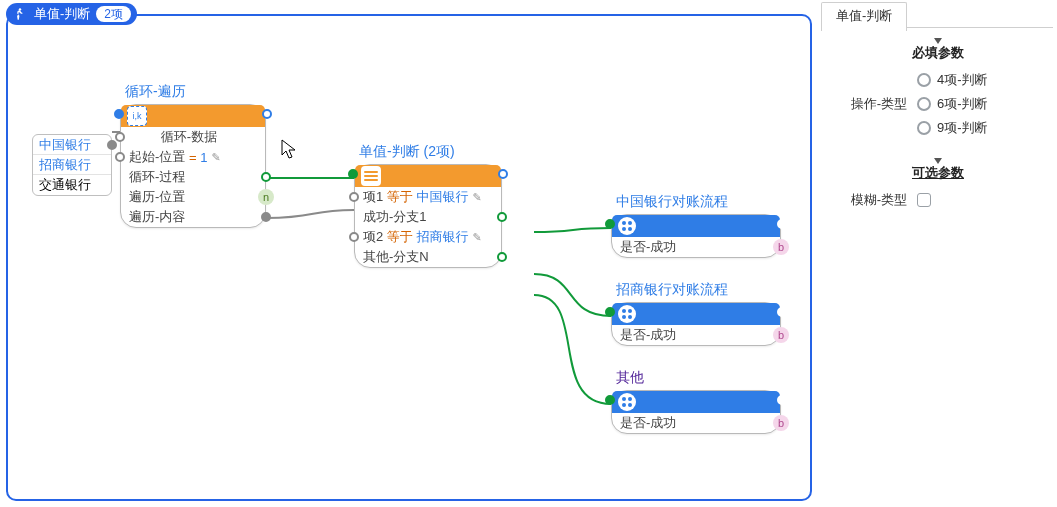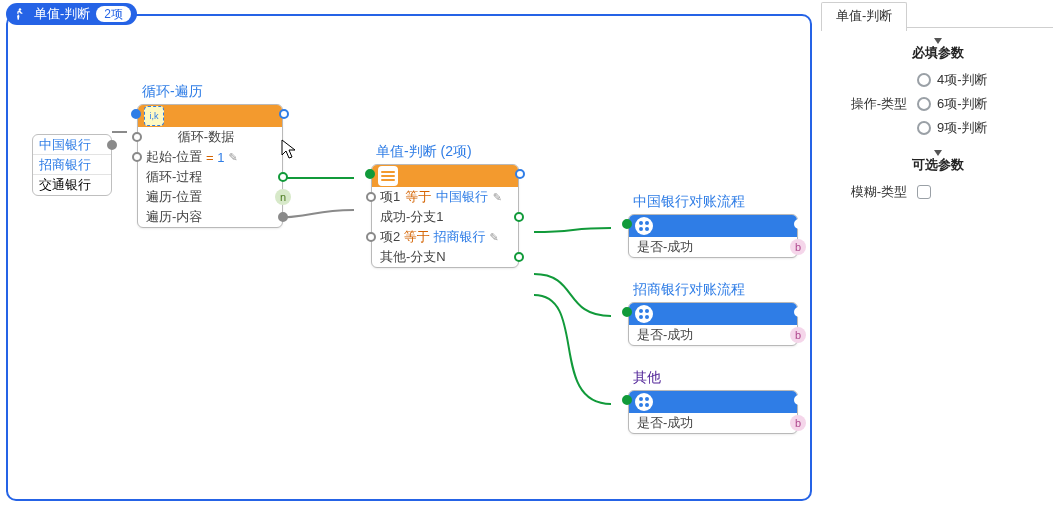--- a/index.html
+++ b/index.html
@@ -7,21 +7,21 @@
 
 
 .header-bar { position: absolute; left: 6px; top: 3px; height: 22px; display: flex; align-items: center; background: #2563e6; border-radius: 11px; padding: 0 6px 0 6px; color: #fff; font-size: 13px; gap:6px;}
 .header-bar .walker { width: 16px; height: 16px; display:inline-flex; align-items:center; justify-content:center;}
 .header-bar .count-badge { background: #fff; color: #2563e6; border-radius: 9px; padding: 0 8px; font-size: 12px; line-height: 16px; height:16px;}
 
 
 .canvas-panel { position: absolute; left: 6px; top: 14px; width: 806px; height: 487px; border: 2px solid #2563e6; border-radius: 10px; background: #fff; }
 
 
-.node { position: absolute; background:#fff; border:1px solid #b9b9b9; border-radius:6px; box-shadow:0 1px 2px rgba(0,0,0,.08); font-size:13px;margin-left:17px;}
+.node { position: absolute; background:#fff; border:1px solid #b9b9b9; border-radius:16px; box-shadow:0 1px 2px rgba(0,0,0,.08); font-size:13px;}
 .node-header { background:#f39a2e; color:#fff; height:22px; border-radius:5px 5px 0 0; display:flex; align-items:center; padding:0 6px; position:relative;}
 .node-header.blue { background:#2f7de6;}
 .port { width:14px; height:14px; border-radius:7px; background:#fff; border:2px solid #2f7de6; position:absolute; }
 .port.small { width:10px; height:10px; border-radius:5px;}
 .port-green { border-color:#119a3a; background:#fff;}
 .port-green-fill { background:#119a3a; border-color:#119a3a;}
 .port-grey { border-color:#8a8a8a; }
 .port-grey-fill { background:#8a8a8a; border-color:#8a8a8a;}
 .node-row { height:20px; display:flex; align-items:center; justify-content:flex-start; padding:0 16px 0 8px; position:relative; color:#444; font-size:13px;}
 .node-row .edit { color:#999; margin-left:4px; font-size:11px;}
@@ -57,21 +57,21 @@
 .section-label{display:flex; align-items:center; font-weight:600; color:#222; margin:10px 0 6px 2px;flex-direction:column;}
 .section-label .tri{ width:0; height:0; border-left:4px solid transparent; border-right:4px solid transparent; border-top:6px solid #555;}
 .opt-row{ display:flex; height:24px; align-items:center;}
 .opt-row .label-col{ width:96px; text-align:right; padding-right:10px; color:#333;}
 .opt-row .ctrl-col{ flex:1; display:flex; align-items:center; gap:6px;}
 .radio{width:14px; height:14px; border:2px solid #2f7de6; border-radius:50%; display:inline-flex; align-items:center; justify-content:center;}
 .radio.selected::after{content:""; width:6px; height:6px; background:#2f7de6; border-radius:50%;}
 .radio.unsel{border-color:#9aa0a6;}
 .check{width:14px; height:14px; border:1px solid #9aa0a6; border-radius:3px;}
 
-.ik-icon{width:20px;height:20px;border:1px dashed #2f7de6;border-radius:4px;display:flex;align-items:center;justify-content:center;font-size:9px;color:#2f7de6;background:#fef9c3;}
+.ik-icon{width:20px;height:20px;border:1px dashed #2f7de6;border-radius:4px;display:flex;align-items:center;justify-content:center;font-size:9px;color:#2f7de6;background:#ffffff;}
 .list-icon{width:20px;height:20px;background:#fff;border-radius:4px;display:flex;flex-direction:column;justify-content:center;gap:2px;padding:3px;}
 .list-icon span{height:2px;background:#f39a2e;border-radius:1px;}
 .eq{ color:#d46300;}
 .val{ color:#2f7de6;}
 </style>
 </head>
 <body>
 
 <div class="header-bar" style="z-index:5;">
   <span class="walker">
@@ -154,21 +154,21 @@
     <span class="node-title-above">单值-判断 (2项)</span>
     <div class="node-header">
       <span class="port small port-green-fill" style="left:-7px; top:4px;"></span>
       <span class="list-icon">
           <span></span>
           <span></span>
           <span></span>
         </span>
       <span class="port small" style="right:-7px; top:4px; border-color:#2f7de6;"></span>
     </div>
-    <div class="node-row" style="justify-content:space-between;">
+    <div class="node-row" style="justify-content:flex-start;">
       <span class="port small port-grey" style="left:-6px; top:5px;"></span>
       <span>项1</span>&nbsp;<span class="eq">等于</span>&nbsp;<span class="val">中国银行</span>
       <span class="edit">✎</span>
     </div>
     <div class="node-row">
       <span>成功-分支1</span>
       <span class="port small port-green" style="right:-6px; top:5px;"></span>
     </div>
     <div class="node-row" style="justify-content:flex-start;">
       <span class="port small port-grey" style="left:-6px; top:5px;"></span>
@@ -262,21 +262,21 @@
       </span>
   </div>
   <div class="opt-row">
     <span class="label-col"></span>
     <span class="ctrl-col">
         <span class="radio unsel"></span>
         <span>9项-判断</span>
       </span>
   </div>
 
-  <div class="section-label" style="margin-top:10px;">
+  <div class="section-label" style="margin-top:18px;text-decoration:underline;">
     <span class="tri"></span>
     <span>可选参数</span>
   </div>
 
   <div class="opt-row">
     <span class="label-col">模糊-类型</span>
     <span class="ctrl-col">
         <span class="check"></span>
       </span>
   </div>

